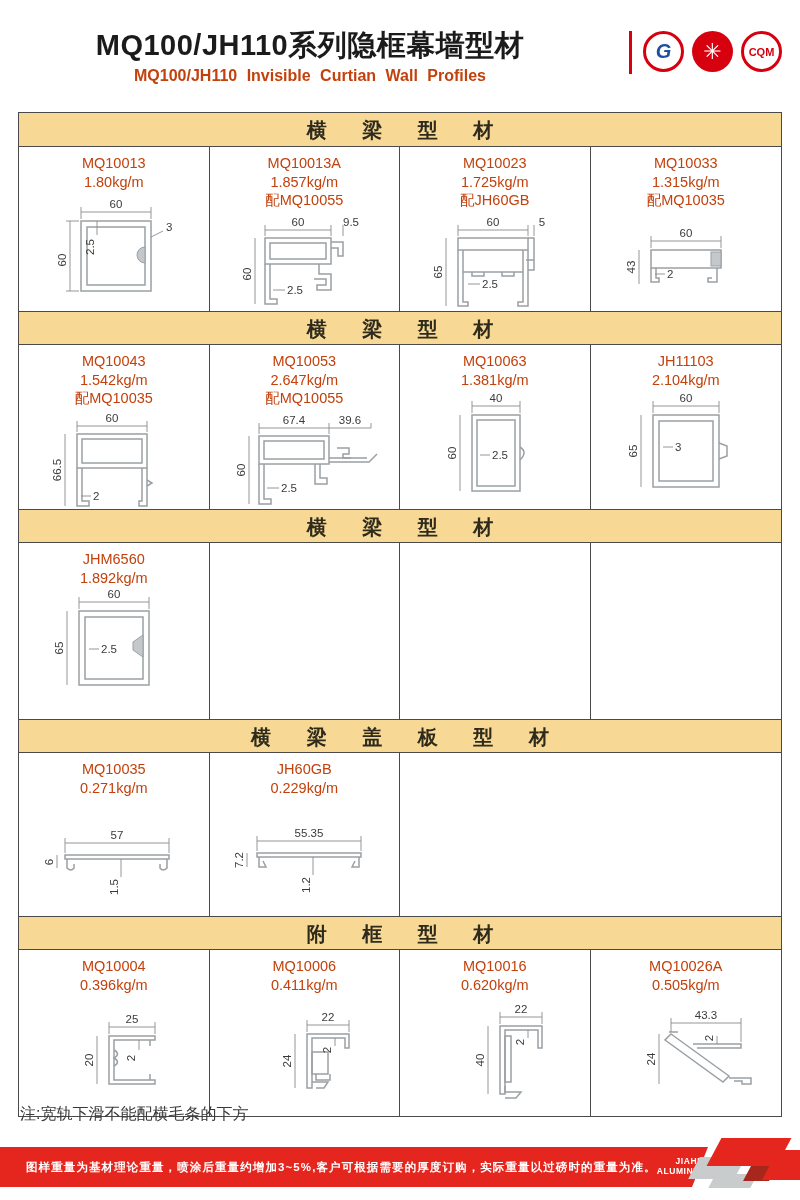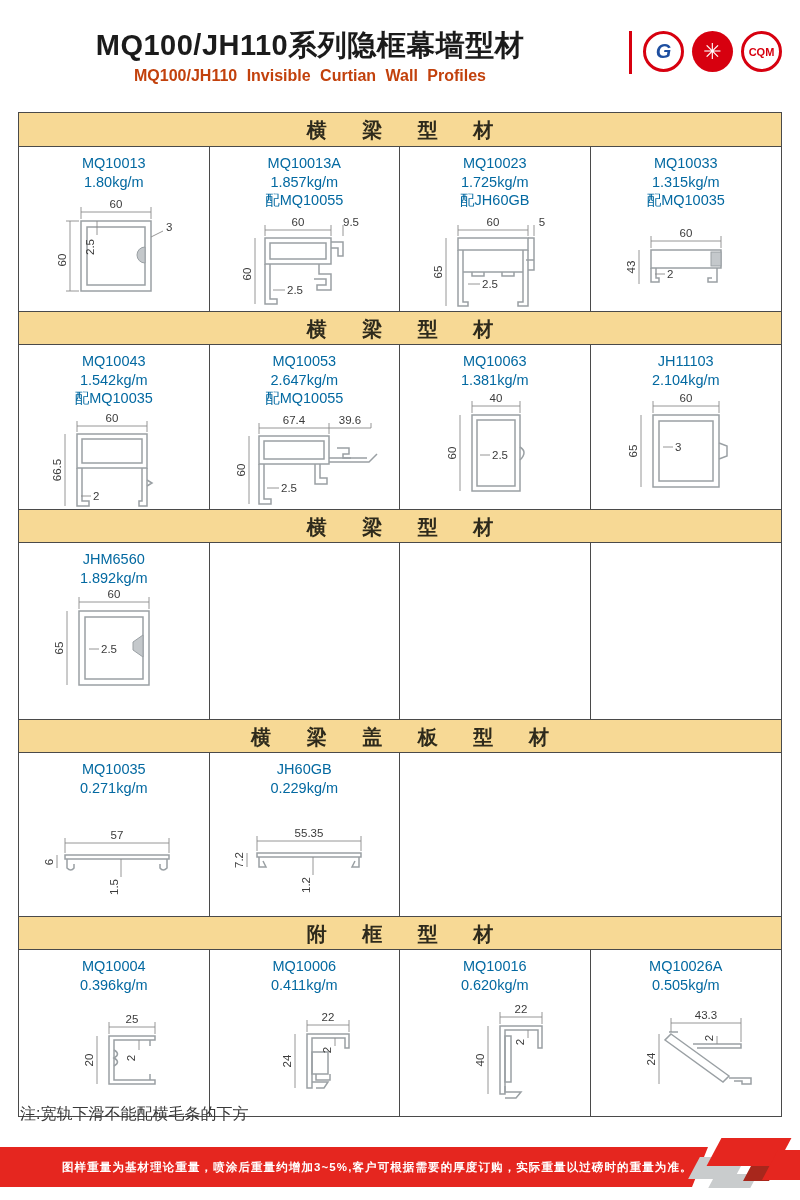--- a/index.html
+++ b/index.html
@@ -18,34 +18,34 @@
   .logo-cqm { border:3px solid #d7000f; color:#d7000f; font-size:11px; letter-spacing:0; }
 
   
   .tbl { position:absolute; left:18px; top:112px; width:764px; border:1px solid #4a4a4a; background:#fff; }
   .sec-header { height:34px; line-height:34px; background:#F7D995; border-top:1px solid #4a4a4a; border-bottom:1px solid #4a4a4a; text-align:center; font-size:20px; font-weight:bold; color:#2e2a1c; letter-spacing:15px; text-indent:15px; }
   .sec:first-child .sec-header { border-top:none; }
   .row { display:flex; }
   .cell { width:25%; border-right:1px solid #4a4a4a; text-align:center; padding-top:7px; position:relative; overflow:hidden; }
   .cell:last-child { border-right:none; }
   .h164{height:164px} .h160{height:176px} .h163{height:163px} .h166{height:166px}
-  .lbl { font-size:14.5px; color:#0369a1; line-height:1.28; }
+  .lbl { font-size:14.5px; color:#c2410c; line-height:1.28; }
   .cell svg { display:block; margin:0 auto; }
 
   
   .p  { fill:none; stroke:#9aa0a4; stroke-width:1.5; }
   .pf { fill:#c4c8cb; stroke:#9aa0a4; stroke-width:1; }
   .d  { stroke:#8b8b8b; stroke-width:0.9; }
   .dt { font-family:"Liberation Sans","DejaVu Sans",sans-serif; font-size:11.5px; fill:#3a3a3a; }
 
   
   .note { position:absolute; left:20px; top:1104px; font-size:16px; color:#3a3a3a; }
 
   
-  .band { position:absolute; left:0; top:1147px; width:708px; height:40px; background:#e5261f; clip-path:polygon(0 0,100% 0,calc(100% - 16px) 100%,0 100%); display:flex; align-items:center;padding-left:36px; }
+  .band { position:absolute; left:0; top:1147px; width:708px; height:40px; background:#e5261f; clip-path:polygon(0 0,100% 0,calc(100% - 16px) 100%,0 100%); display:flex; align-items:center; }
   .band-text { color:#fff; font-weight:bold; font-size:11.5px; letter-spacing:1.1px; padding-left:26px; white-space:nowrap; }
   .brand { margin-left:auto; display:flex; align-items:center; padding-right:34px; color:#fff; }
   .brand-name { text-align:right; font-size:8.5px; font-weight:bold; line-height:1.15; letter-spacing:0.6px; }
   .brand-sep { width:2px; height:22px; background:#fff; margin:0 7px; }
   .page-num { font-size:22px; font-weight:bold; }
   .sk { position:absolute; transform:skewX(-28deg); }
   .sk-red-big   { left:714px; top:1138px; width:70px; height:28px; background:#e5261f; }
   .sk-gray-mid  { left:694px; top:1157px; width:46px; height:22px; background:#c9cccd; }
   .sk-darkred   { left:747px; top:1166px; width:26px; height:15px; background:#a8271c; }
   .sk-gray-bot  { left:712px; top:1174px; width:42px; height:14px; background:#c9cccd; }

